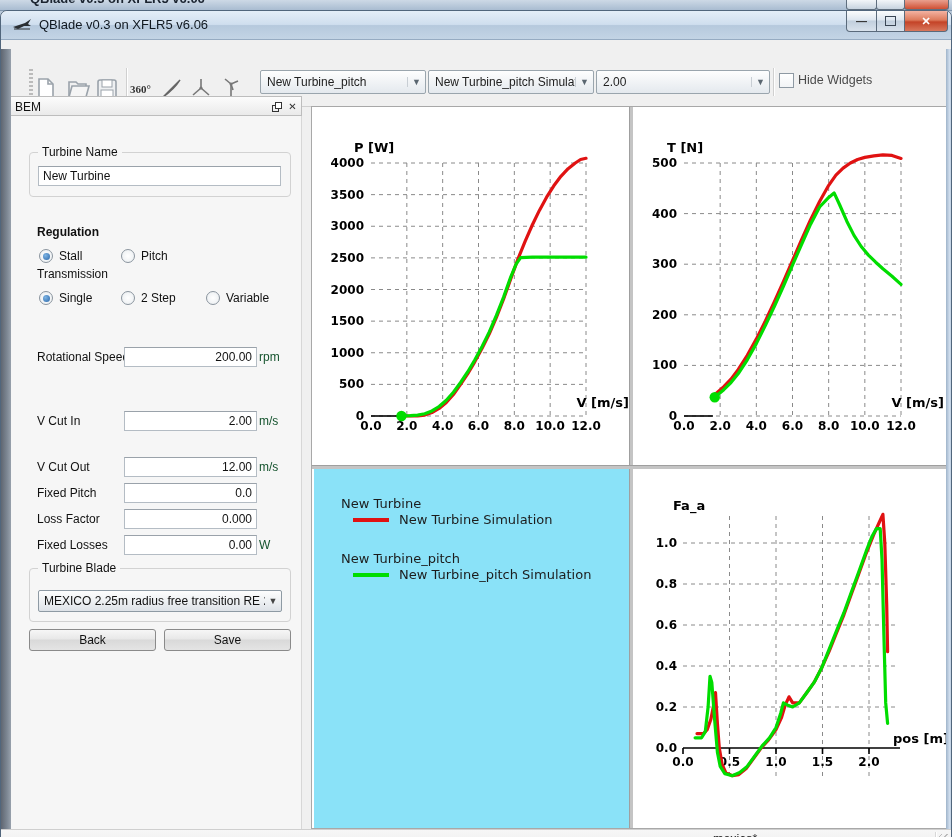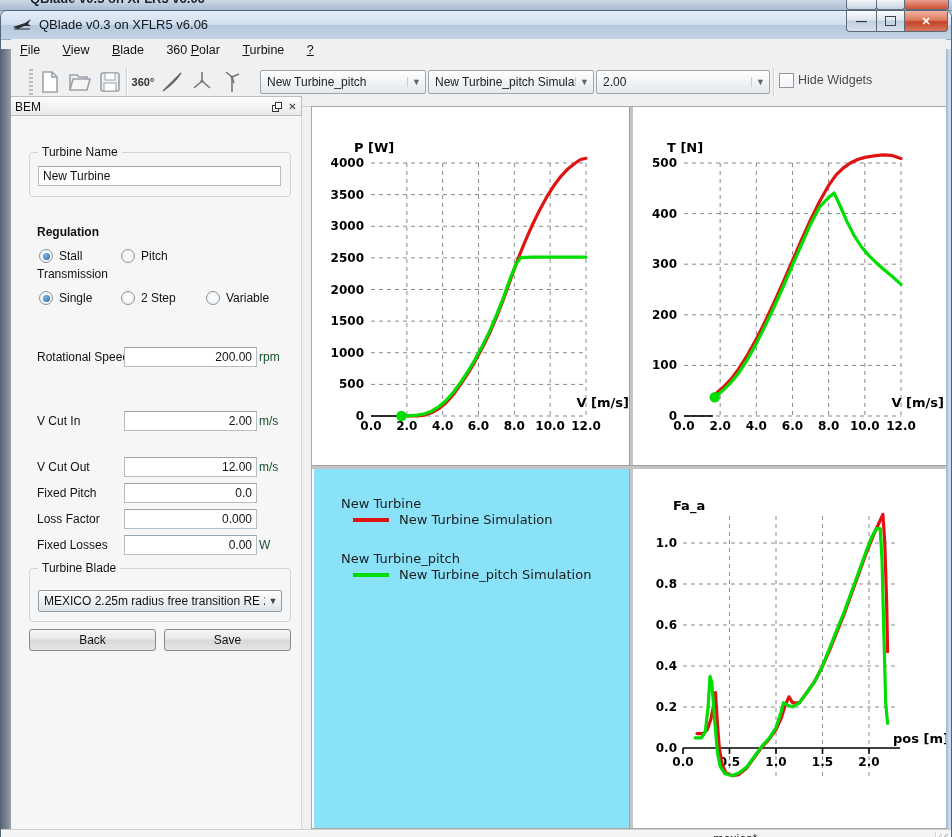--- a/index.html
+++ b/index.html
@@ -33,21 +33,21 @@
   #btn-close{left:903px;width:42px;border-radius:0 0 4px 0;}
   .maxbox{width:9px;height:8px;border:1.5px solid #3a4654;background:transparent;}
 
   
   #menubar{left:10px;top:28px;width:935px;height:24px;background:#f0f0f0;border-bottom:1px solid #e2e2e2;}
   .menu-item{display:inline-block;padding:4px 9px 0 9px;font-size:12.5px;color:#111;height:20px;cursor:default;}
   .menu-item u{text-decoration:underline;}
   #toolbar{left:10px;top:52px;width:935px;height:43px;background:#f0f0f0;border-bottom:1px solid #cfcfcf;}
   .tb-handle{position:absolute;left:18px;top:6px;width:4px;height:30px;
     background:repeating-linear-gradient(#bbb 0 2px,transparent 2px 4px);}
-  .tb-btn{position:absolute;top:5px;width:26px;height:28px;display:flex;align-items:center;justify-content:center;}
+  .tb-btn{position:absolute;top:12px;width:26px;height:28px;display:flex;align-items:center;font-family:Liberation Serif, serif;}
   .tb-sep{position:absolute;top:5px;width:1px;height:28px;background:#d0d0d0;border-right:1px solid #fff;}
   .polar-label{font-size:11px;font-weight:bold;color:#333;letter-spacing:0;}
   .combo{position:absolute;top:7px;height:22px;border:1px solid #9aa5ad;border-radius:2px;
     background:linear-gradient(#fefefe,#eef1f4 60%,#e4e9ee);display:flex;align-items:center;}
   .combo .val{flex:1;font-size:12px;color:#222;padding-left:6px;white-space:nowrap;overflow:hidden;}
   .combo .arrow{width:17px;text-align:center;color:#5a6670;font-size:9px;border-left:1px solid #c8ced4;}
   .checkbox{position:absolute;width:13px;height:13px;border:1px solid #8e99a3;background:linear-gradient(#fff,#f2f4f6);}
   #hidewidgets-label{position:absolute;font-size:12.5px;color:#4a4a4a;}
 
   
@@ -130,28 +130,20 @@
           <span class="glyph">—</span>
         </div>
       <div class="capbtn" id="btn-max">
           <span class="maxbox"></span>
         </div>
       <div class="capbtn red" id="btn-close">
           <span class="glyph">✕</span>
         </div>
     </div>
 
-    <div class="abs" id="menubar">
-      <span class="menu-item"><u>F</u>ile</span>
-      <span class="menu-item"><u>V</u>iew</span>
-      <span class="menu-item"><u>B</u>lade</span>
-      <span class="menu-item">360 <u>P</u>olar</span>
-      <span class="menu-item"><u>T</u>urbine</span>
-      <span class="menu-item"><u>?</u></span>
-    </div>
 
     <div class="abs" id="toolbar">
       <div class="tb-handle"></div>
 
       <div class="tb-btn" style="left:26px;">
         <svg width="18" height="22" viewBox="0 0 18 22">
           <path d="M2 1 H11 L16 6 V21 H2 Z" fill="#fff" stroke="#9aa2aa" stroke-width="1.6"></path>
           <path d="M11 1 L11 6 L16 6" fill="none" stroke="#9aa2aa" stroke-width="1.6"></path>
         </svg>
       </div>

